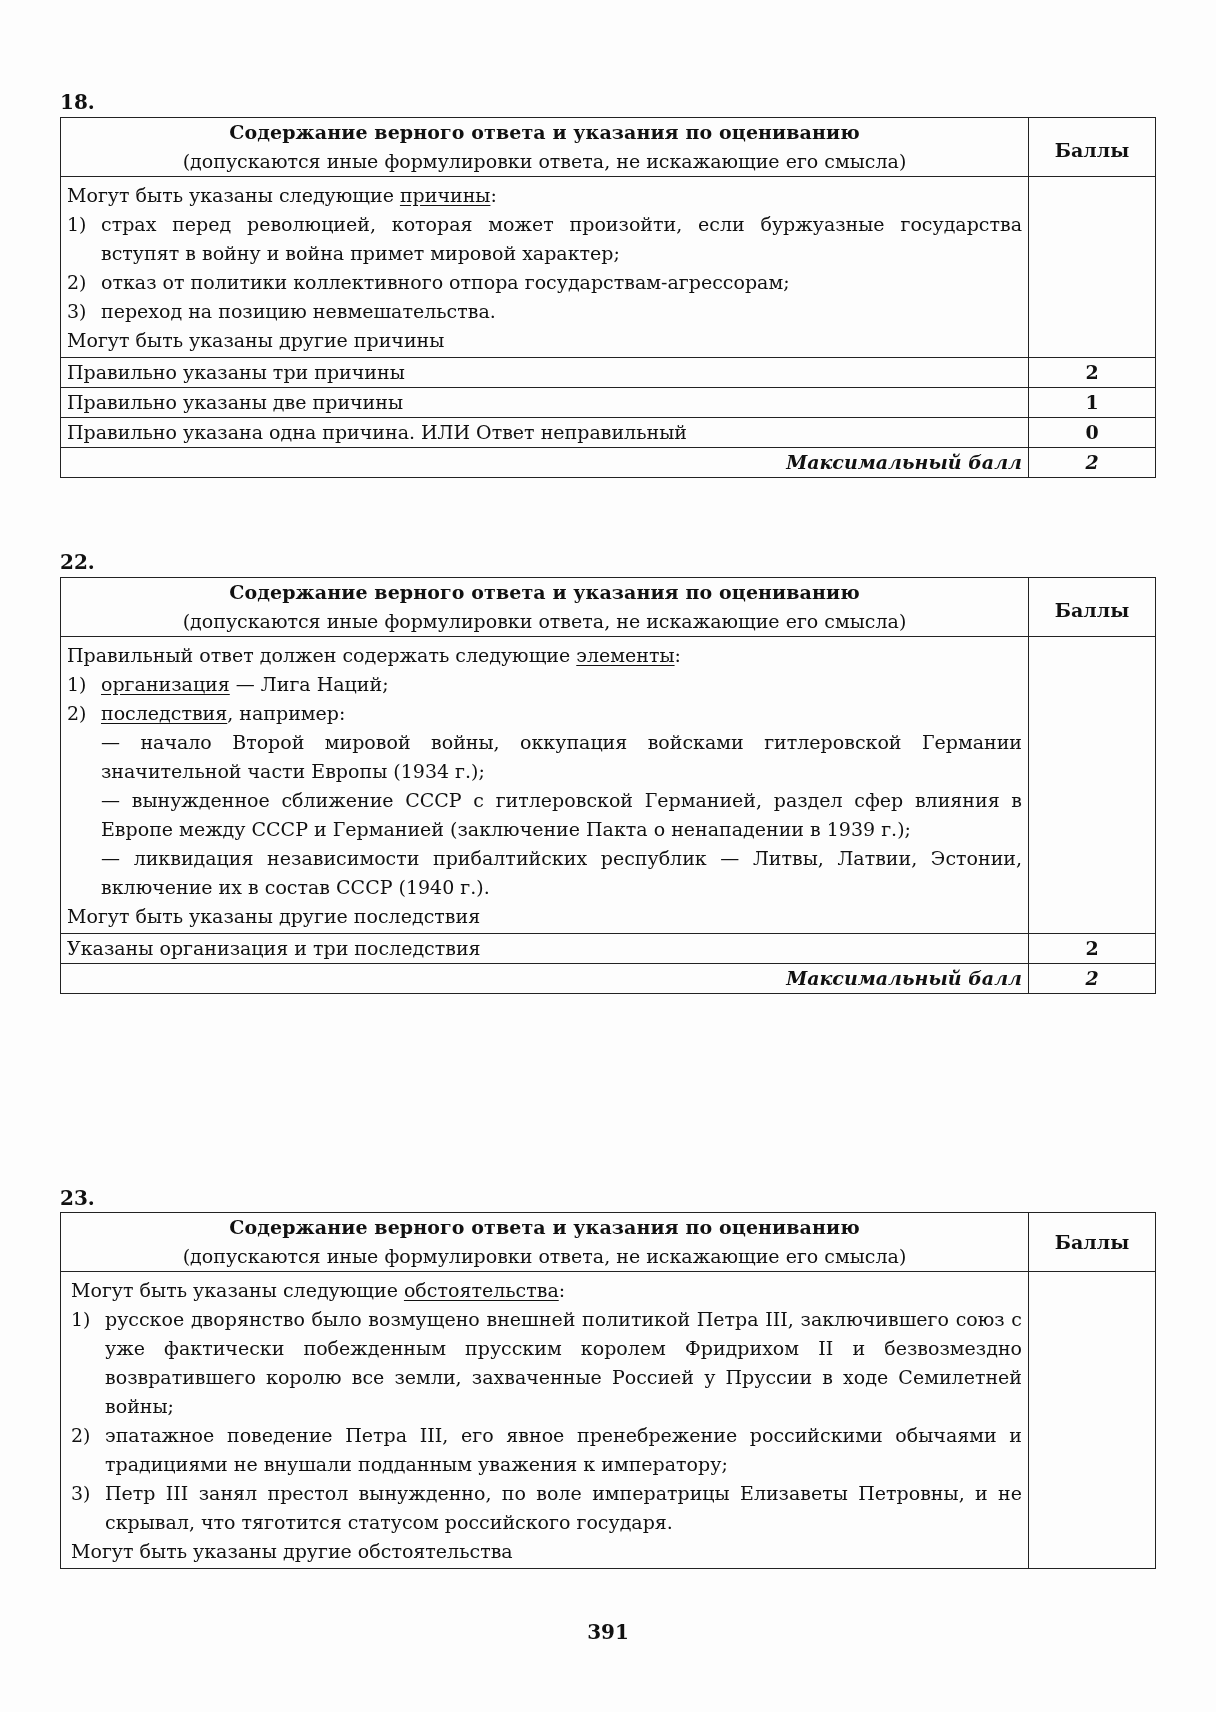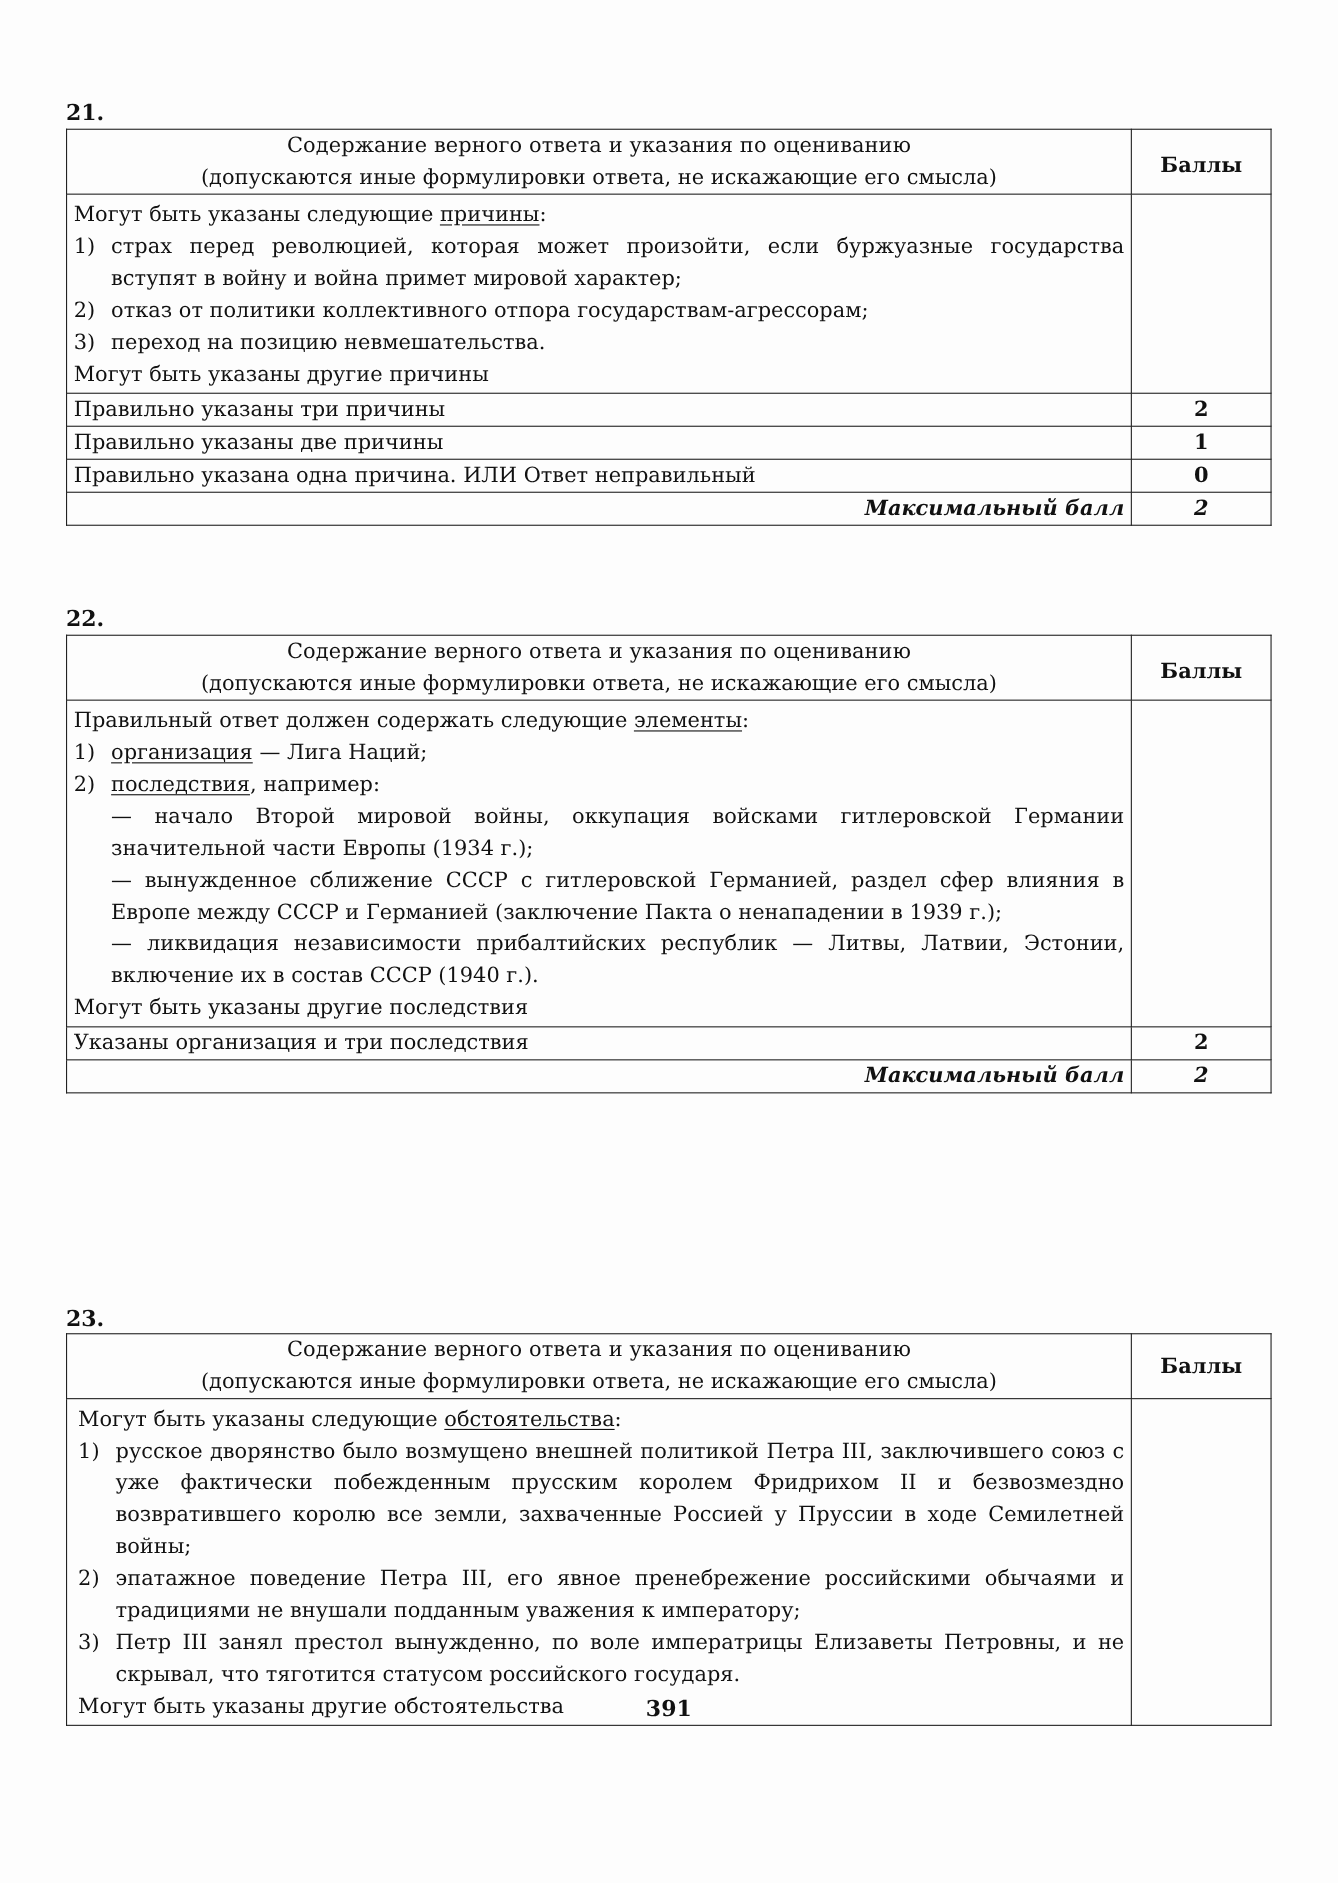--- a/index.html
+++ b/index.html
@@ -8,36 +8,36 @@
       font-family: "DejaVu Serif", "Liberation Serif", serif; color: #111;
     }
     .qnum { position: absolute; left: 60px; font-weight: bold; font-size: 20px; }
     table.crit {
       position: absolute; left: 60px; width: 1096px; border-collapse: collapse;
       font-size: 19px; line-height: 29px;
     }
     table.crit td { border: 1.5px solid #222; padding: 0 6px; vertical-align: top; }
     td.score { width: 114px; text-align: center; vertical-align: middle !important; font-weight: bold; }
     .hdr td { text-align: center; vertical-align: top; padding-top: 6px; padding-bottom: 4px; }
-    .hdr .t1 { font-weight: normal; letter-spacing: 0.1px; }
+    .hdr .t1 { font-weight: bold; letter-spacing: 0.1px; }
     .hdr .score-h { vertical-align: top; padding-top: 6px; }
     .content-cell { padding-top: 4px !important; padding-bottom: 2px !important; margin-top: 32px; }
     .ol { display: flex; }
     .ol .n { width: 34px; flex: none; }
     .ol .tx { flex: 1; text-align: justify; }
     .sub { padding-left: 34px; text-align: justify; }
     u { text-decoration: underline; text-underline-offset: 3px; }
     .max { text-align: right; font-style: italic; font-weight: bold; }
     .maxscore { font-style: italic; }
-    .page-num { position: absolute; left: 0; width: 1216px; text-align: center; top: 1541px; font-weight: bold; font-size: 20px; }
+    .page-num { position: absolute; left: 0; width: 1216px; text-align: center; top: 1620px; font-weight: bold; font-size: 20px; }
   </style>
 </head>
 <body>
 
-<div class="qnum" style="top:90px;">21.</div>
+<div class="qnum" style="top:90px;">18.</div>
 <table class="crit" style="top:117px;">
   <tbody>
       <tr class="hdr">
     <td style="height:56px;">
       <div class="t1">Содержание верного ответа и указания по оцениванию</div>
       <div>(допускаются иные формулировки ответа, не искажающие его смысла)</div>
     </td>
     <td class="score score-h">Баллы</td>
   </tr>
   <tr>

